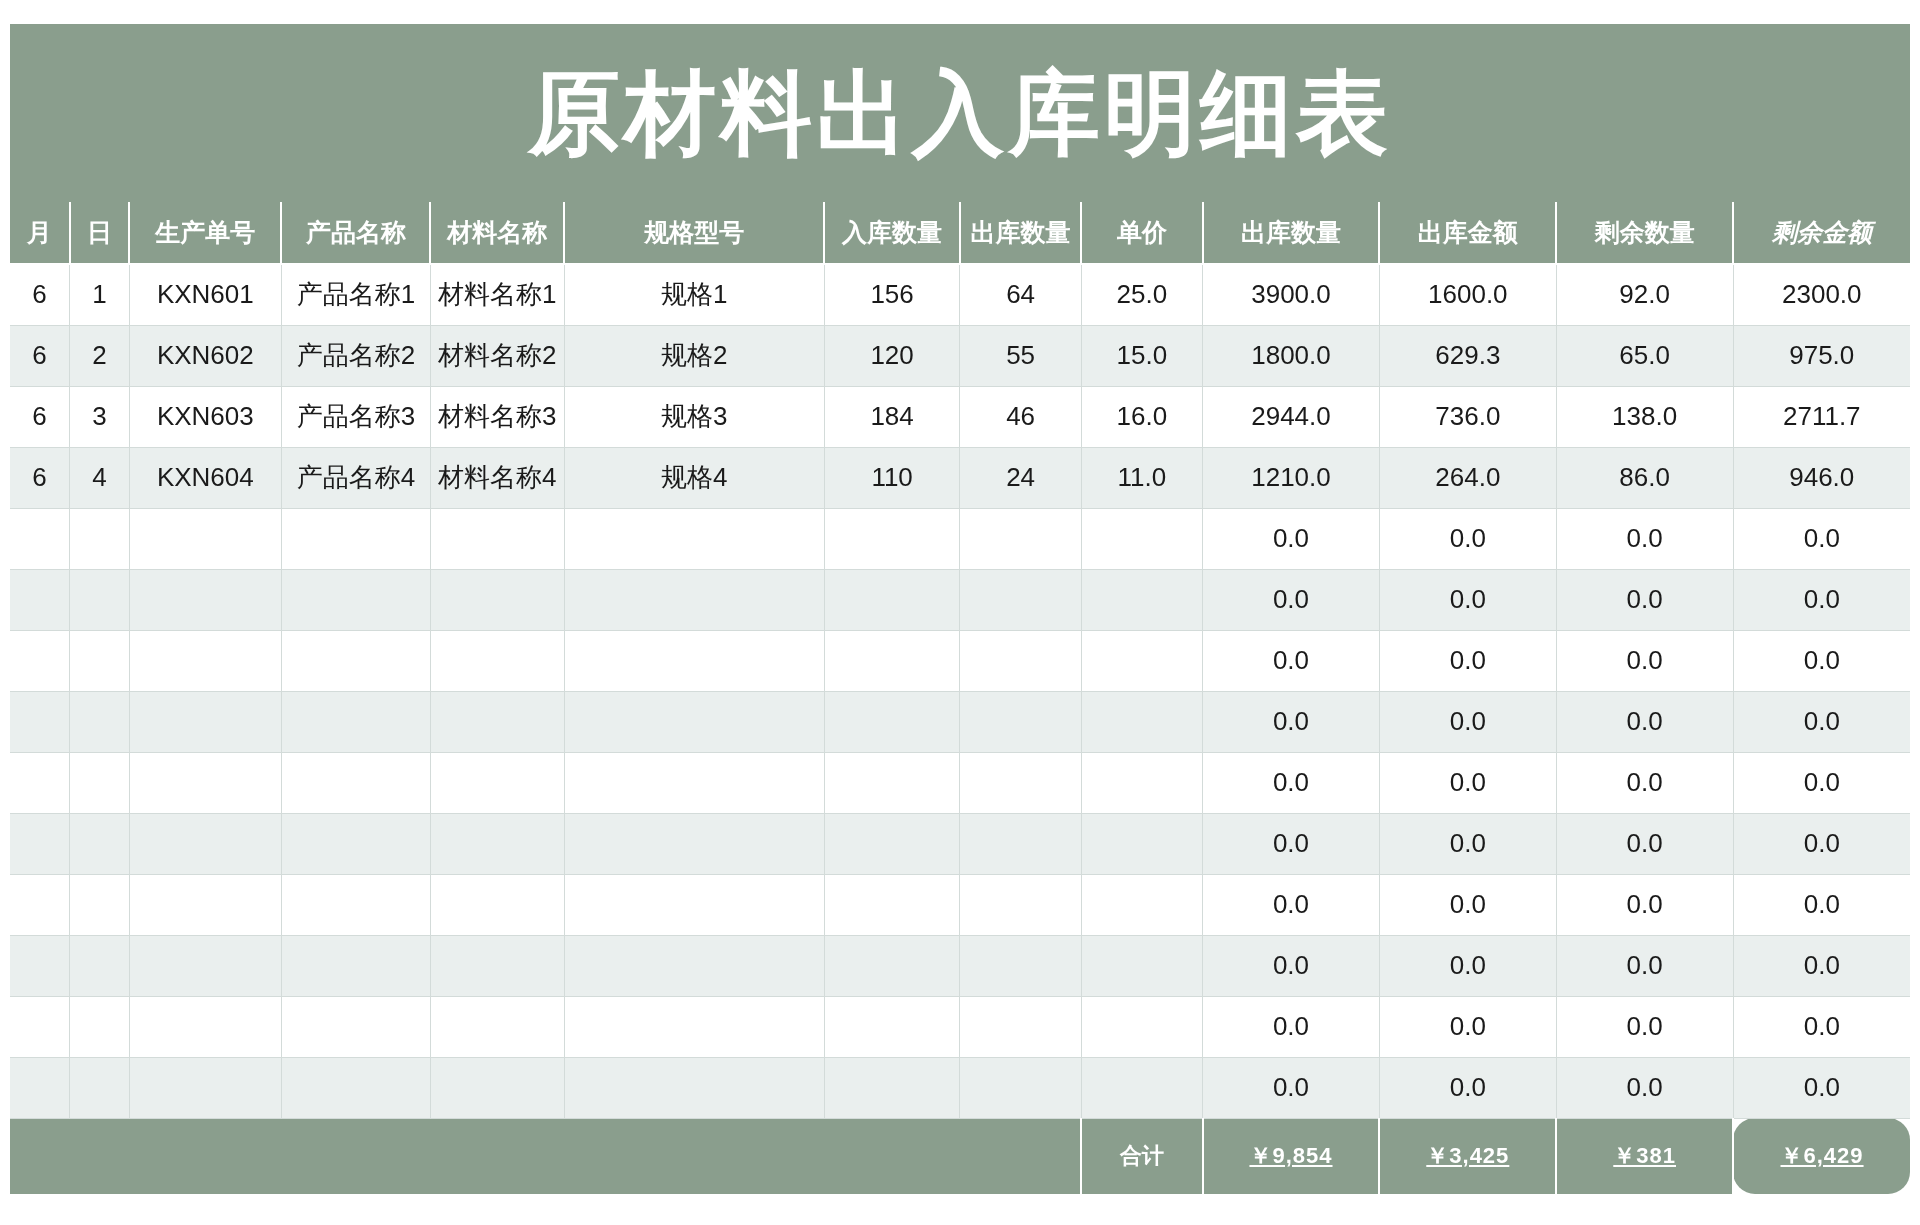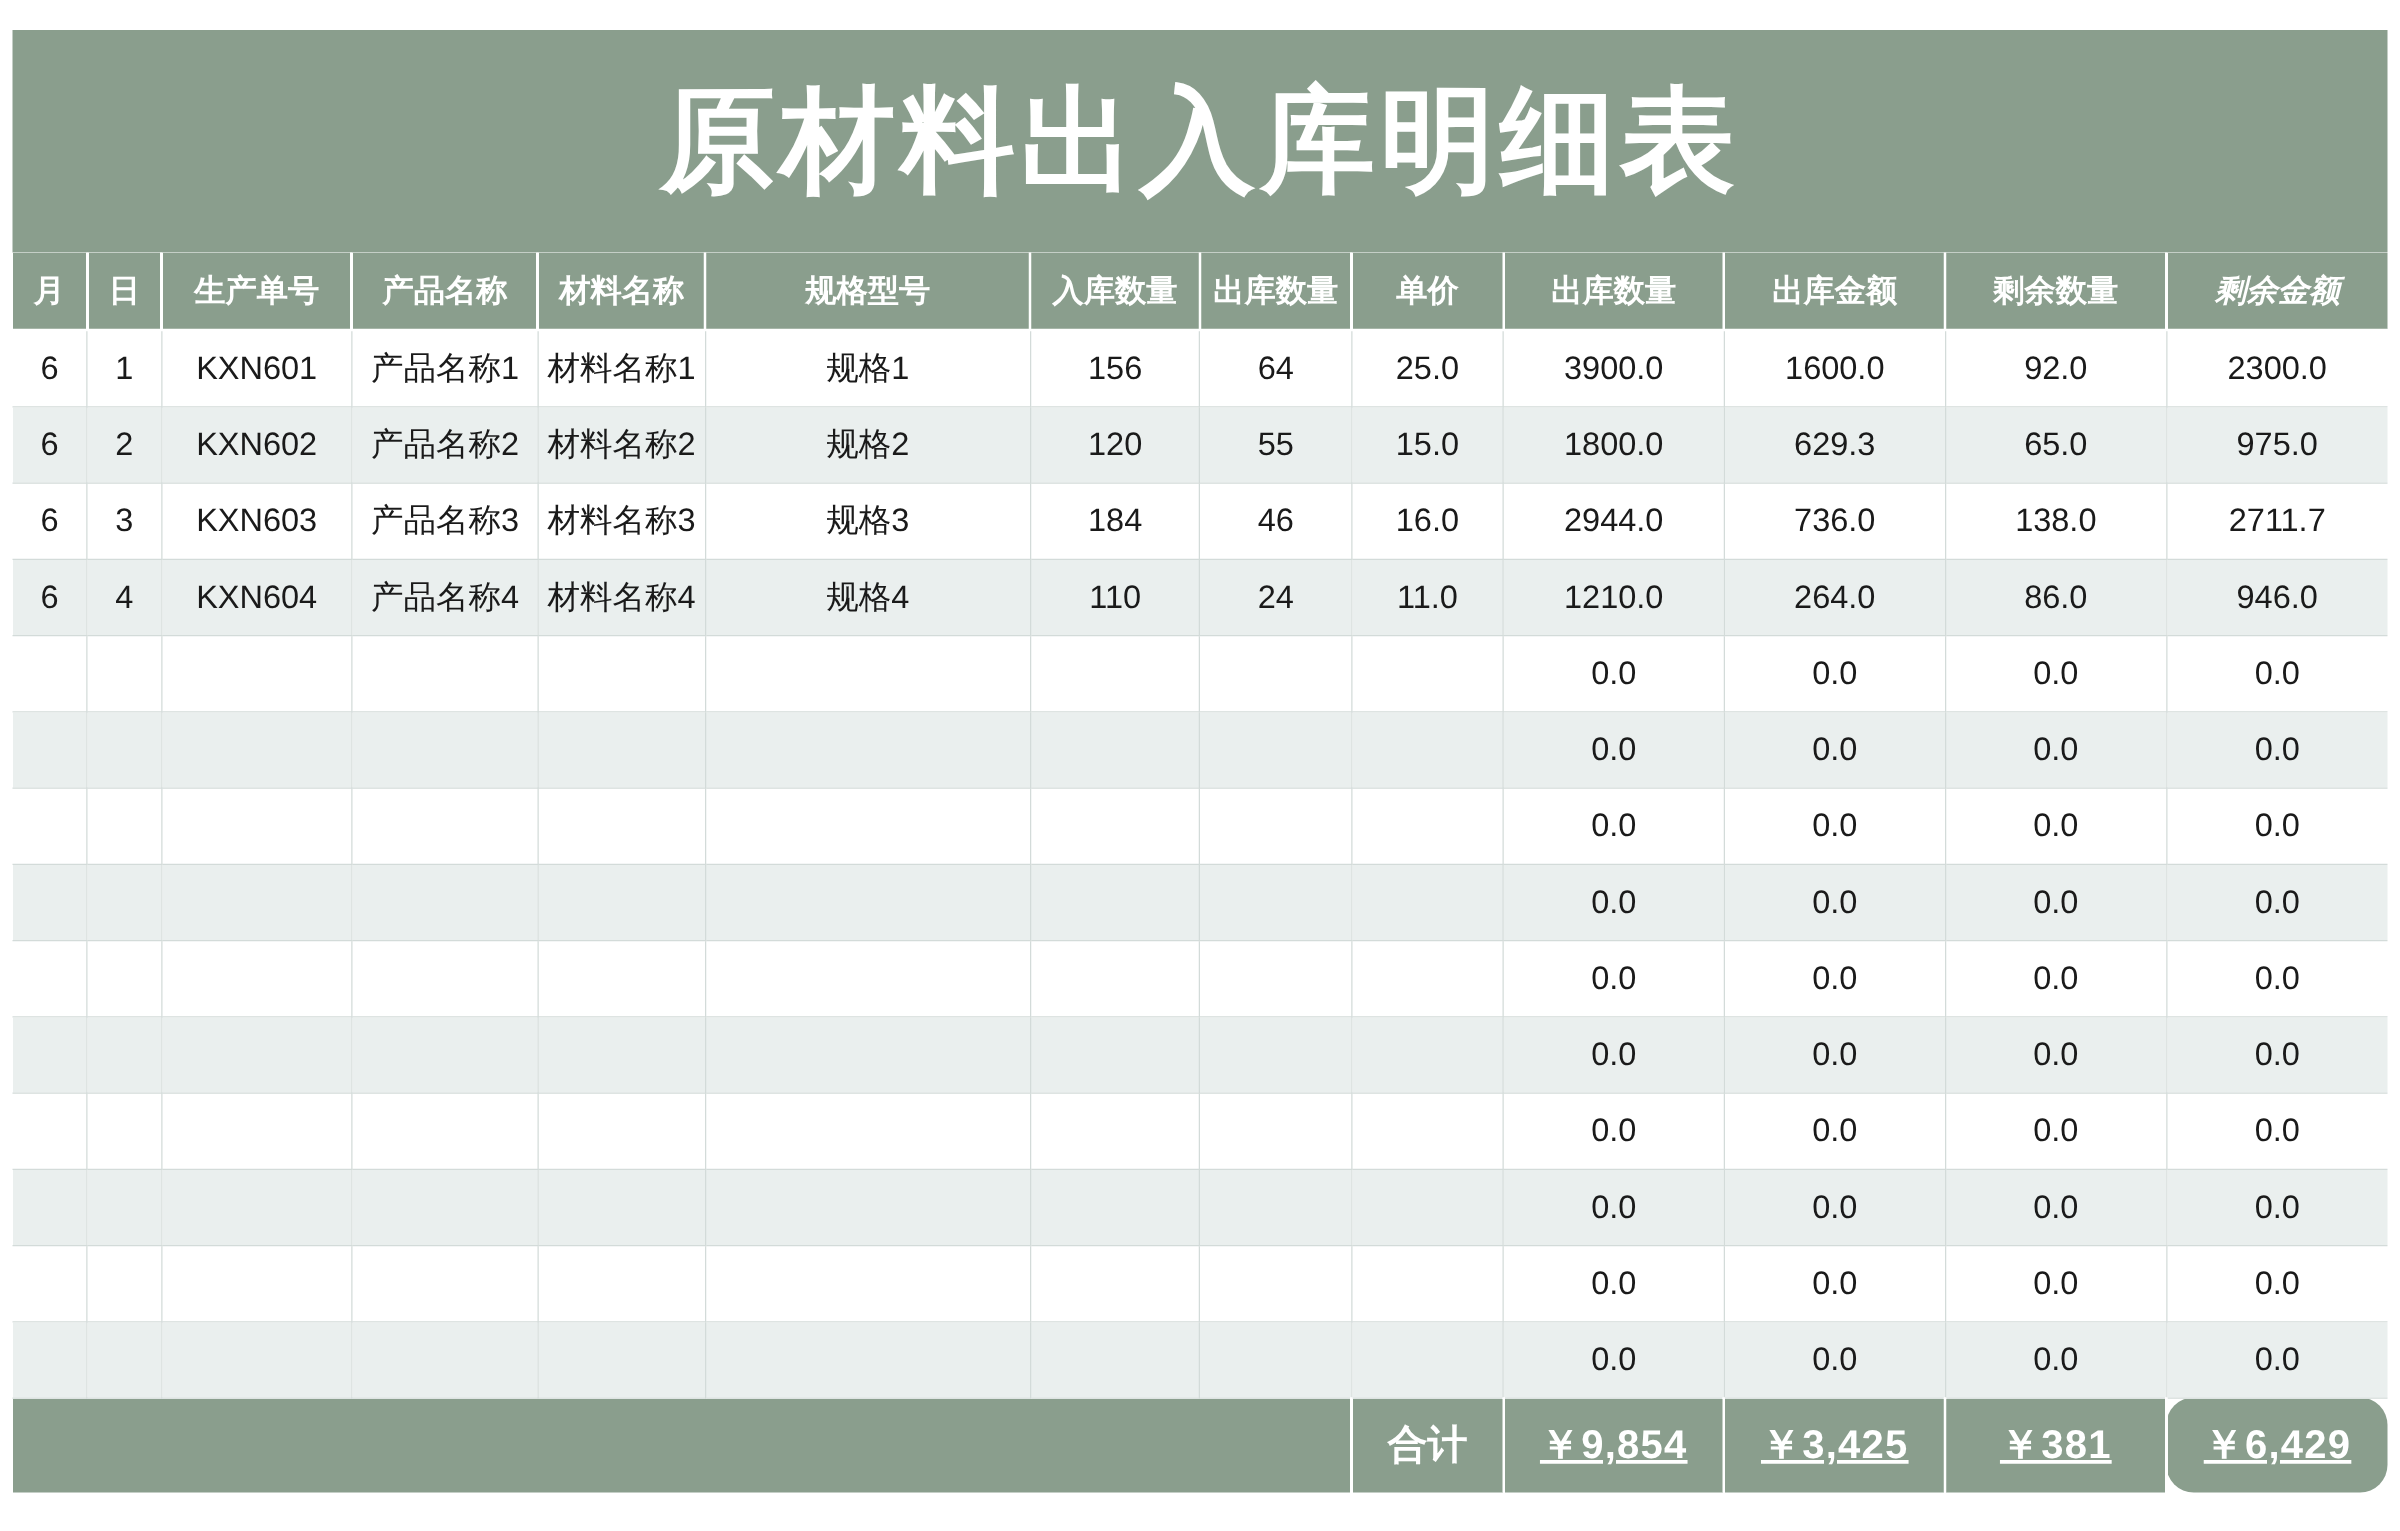--- a/index.html
+++ b/index.html
@@ -84,21 +84,21 @@
     background: #ffffff;
   }
   tr.data-row.alt td { background: #eaefee; }
   tr.data-row td:last-child { border-right: none; }
 
   
   tr.total-row { height: 76px; }
   tr.total-row td {
     background: #8a9e8d;
     color: #ffffff;
-    font-size: 32px;
+    font-size: 22px;
     font-weight: 700;
     border-right: 2px solid #ffffff;
     border-bottom: none;
   }
   tr.total-row td.blank-left {
     border-right: none;
   }
   tr.total-row td.sep {
     border-right: 2px solid #ffffff;
   }

